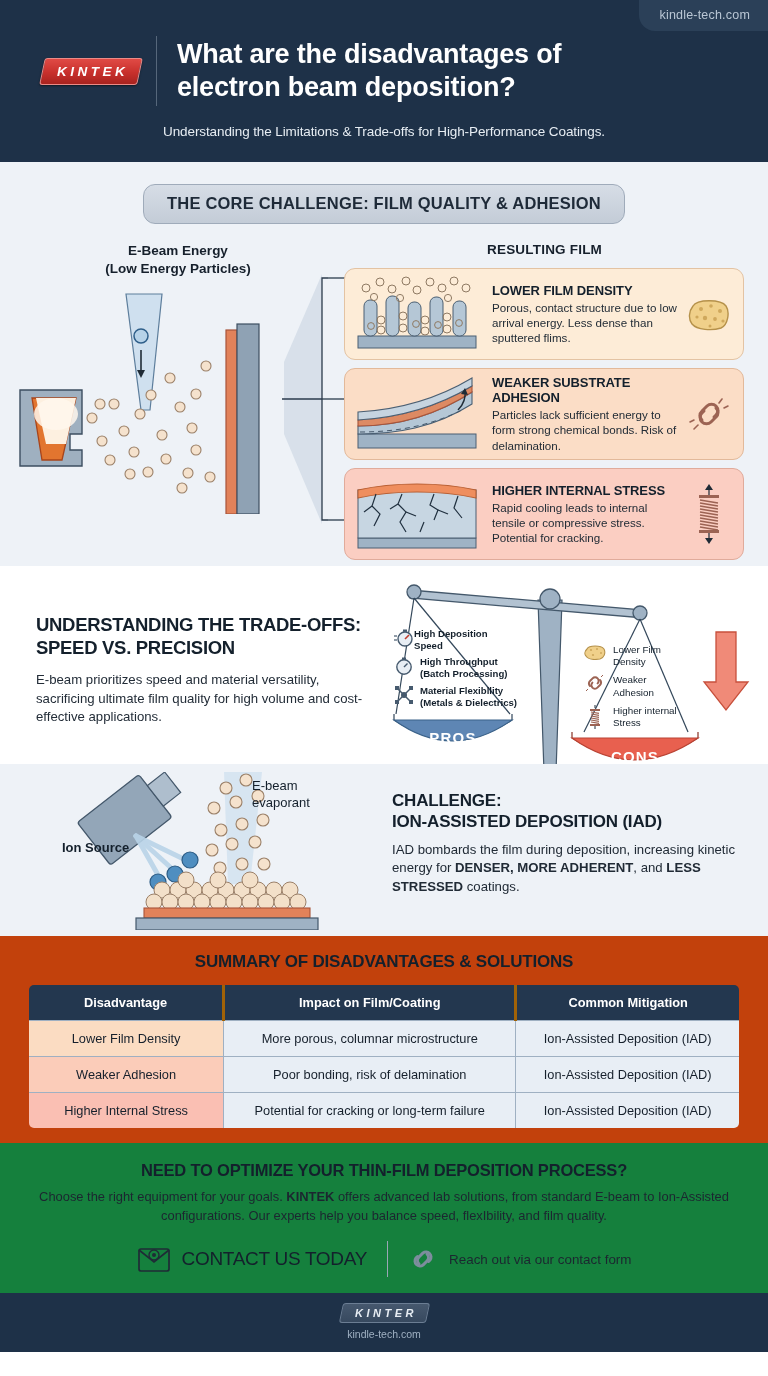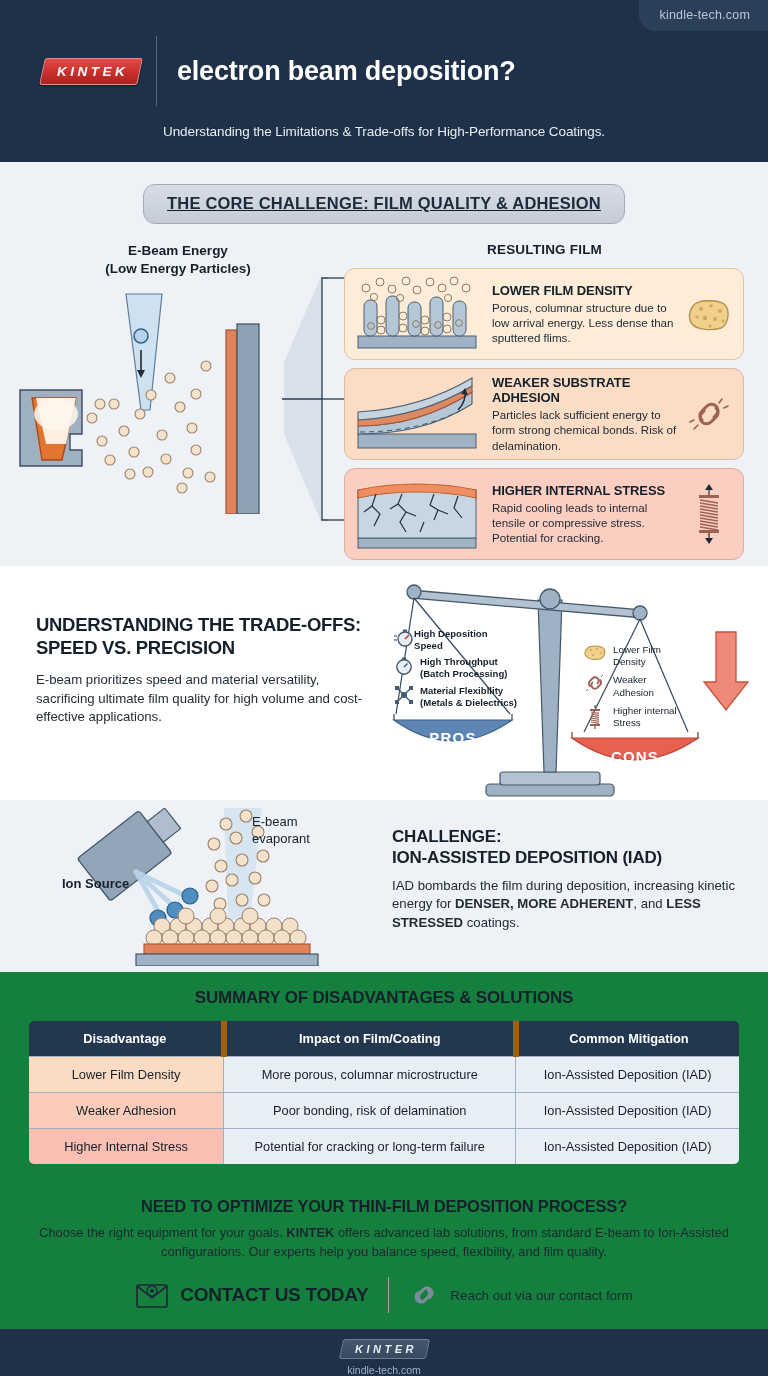--- a/index.html
+++ b/index.html
@@ -69,21 +69,20 @@
     margin-top: 18px;
     letter-spacing: -.1px;
   }
 
   
   .sec-core {
     background: #eef2f7;
     position: relative;
     padding: 22px 0 18px;
     height: 404px;
-    text-decoration: underline;
   }
   .core-pill {
     margin: 0 auto;
     width: 482px;
     background: linear-gradient(180deg,#d6dde6 0%, #c3ccd7 100%);
     border: 1px solid #9fabba;
     border-radius: 12px;
     text-align: center;
     font-size: 16.5px;
     font-weight: bold;
@@ -119,21 +118,21 @@
   .card-3 { background: #fbcec2; border-color: #e0ab9b; }
   .card-fig { flex: 0 0 128px; height: 76px; }
   .card-txt { flex: 1; padding: 0 6px 0 10px; }
   .card-title { font-weight: bold; font-size: 13px; color: #14202c; margin-bottom: 2px; letter-spacing: -.1px;}
   .card-desc { font-size: 11.6px; line-height: 1.31; color: #222c36; }
   .card-icon { flex: 0 0 48px; display: flex; align-items: center; justify-content: center; }
 
   
   .sec-trade {
     background: #ffffff;
-    height: 234px;
+    height: 198px;
     position: relative;
     padding: 26px 0 8px 0;
   }
   .trade-text { position: absolute; left: 36px; top: 48px; width: 330px; }
   .trade-title {
     font-size: 18.5px; font-weight: bold; line-height: 1.24; color: #14202c;
     letter-spacing: -.3px;
   }
   .trade-desc { margin-top: 11px; font-size: 13.2px; line-height: 1.42; color: #232d38; }
   .scale-wrap { position: absolute; left: 388px; top: 6px; }
@@ -145,32 +144,32 @@
     position: relative;
   }
   .iad-text { position: absolute; left: 392px; top: 26px; width: 356px; }
   .iad-title { font-size: 17px; font-weight: bold; line-height: 1.26; color: #14202c; letter-spacing:-.2px;}
   .iad-desc { margin-top: 8px; font-size: 13.2px; line-height: 1.4; color: #212b36; }
   .iad-fig { position: absolute; left: 14px; top: 8px; }
   .lbl-ionsource { position: absolute; left: 62px; top: 76px; font-weight: bold; font-size: 13px; color:#14202c;}
   .lbl-evaporant { position: absolute; left: 252px; top: 14px; font-weight: normal; font-size: 13px; line-height:1.3; color:#14202c;}
 
   
-  .sec-table { background: #15803d; padding: 16px 0 14px; }
+  .sec-table { background: #c2410c; padding: 16px 0 14px; }
   .tbl-title { text-align: center; font-size: 17px; font-weight: bold; color: #14202c; margin-bottom: 12px; letter-spacing: -.2px;}
   table.summary {
     width: 712px; margin: 0 auto; border-collapse: collapse;
     border: 1px solid #8fa0b3; border-radius: 6px; overflow: hidden;
     font-size: 12.8px;
   }
   table.summary th {
     background: #23374f; color: #ffffff; font-weight: bold;
     padding: 10px 6px; text-align: center; border-right: 1px solid #5b7characters;
   }
-  table.summary th { border-right: 6px solid #a16207; }
+  table.summary th { border-right: 3px solid #a16207; }
   table.summary th:last-child { border-right: none; }
   table.summary td {
     padding: 10px 6px; text-align: center; border-top: 1px solid #9fb0c2;
     border-right: 1px solid #9fb0c2; color:#16202c;
   }
   table.summary td:last-child { border-right: none; }
   .c-dis { width: 198px; }
   .c-imp { width: 298px; background: #e8eef5; }
   .c-mit { width: 228px; background: #e8eef5; }
   .r1 .c-dis { background: #fbdcc2; }
@@ -179,21 +178,21 @@
 
   
   .sec-cta { background: #15803d; padding: 18px 0 16px; text-align: center; }
   .cta-title { font-size: 16.5px; font-weight: bold; color: #14202c; letter-spacing: -.2px;}
   .cta-desc { font-size: 12.9px; line-height: 1.45; margin-top: 8px; color: #1c2630; }
   .cta-desc b { font-weight: bold; }
   .cta-row {
     margin-top: 16px; display: flex; align-items: center; justify-content: center; gap: 20px;
   }
   .cta-btn { display: flex; align-items: center; gap: 11px; }
-  .cta-btn .label { font-size: 19px; font-weight: bold; color: #14202c; letter-spacing: -.3px;}
+  .cta-btn .label { font-size: 19px; font-weight: normal; color: #14202c; letter-spacing: -.3px;}
   .cta-sep { width: 1px; height: 36px; background: #9aa7b5; }
   .cta-link { display: flex; align-items: center; gap: 11px; }
   .cta-link .label { font-size: 13.4px; color: #1c2630; }
 
   
   .footer { background: #1e3148; padding: 10px 0 12px; text-align: center; }
   .footer-logo {
     display: inline-block;
     background: linear-gradient(180deg,#46586e 0%, #37495f 100%);
     color: #e7edf3; font-weight: bold; font-size: 11px; letter-spacing: 3.5px;
@@ -210,20 +209,21 @@
 
   <div class="header">
     <div class="site-badge">kindle-tech.com</div>
     <div class="header-main">
       <div class="logo-wrap">
         <div class="kintek-logo"><span>KINTEK</span></div>
       </div>
       <div class="hdr-divider"></div>
       <div class="hdr-text">
         <div class="hdr-title">
+          <div>What are the disadvantages of</div>
           <div>electron beam deposition?</div>
         </div>
       </div>
     </div>
     <div class="hdr-sub">Understanding the Limitations &amp; Trade-offs for High-Performance Coatings.</div>
   </div>
 
   <div class="sec-core">
     <div class="core-pill">THE CORE CHALLENGE: FILM QUALITY &amp; ADHESION</div>
 
@@ -322,21 +322,21 @@
               <circle cx="88" cy="12" r="4"></circle>
                 <circle cx="100" cy="5" r="4"></circle>
               <circle cx="112" cy="12" r="4"></circle>
                 <circle cx="46" cy="22" r="3.6"></circle>
               <circle cx="20" cy="21" r="3.6"></circle>
                 <circle cx="94" cy="22" r="3.6"></circle>
             </g>
           </svg>
           <div class="card-txt">
             <div class="card-title">LOWER FILM DENSITY</div>
-            <div class="card-desc">Porous, columnar structure due to low arrival energy. Less dense than sputtered flims.</div>
+            <div class="card-desc">Porous, contact structure due to low arrival energy. Less dense than sputtered flims.</div>
           </div>
           <div class="card-icon">
             <svg width="44" height="34" viewBox="0 0 44 34">
               <path d="M6 9 C10 2, 34 2, 39 9 C43 15, 41 28, 34 31 C25 34, 10 33, 5 27 C1 22, 2 14, 6 9 Z" fill="#f0d08a" stroke="#b5914a" stroke-width="1.4"></path>
               <g fill="#cfa85c">
                 <circle cx="14" cy="12" r="2"></circle>
                   <circle cx="24" cy="9" r="1.8"></circle>
                 <circle cx="33" cy="14" r="2"></circle>
                   <circle cx="18" cy="21" r="2.2"></circle>
                 <circle cx="28" cy="22" r="1.9"></circle>

